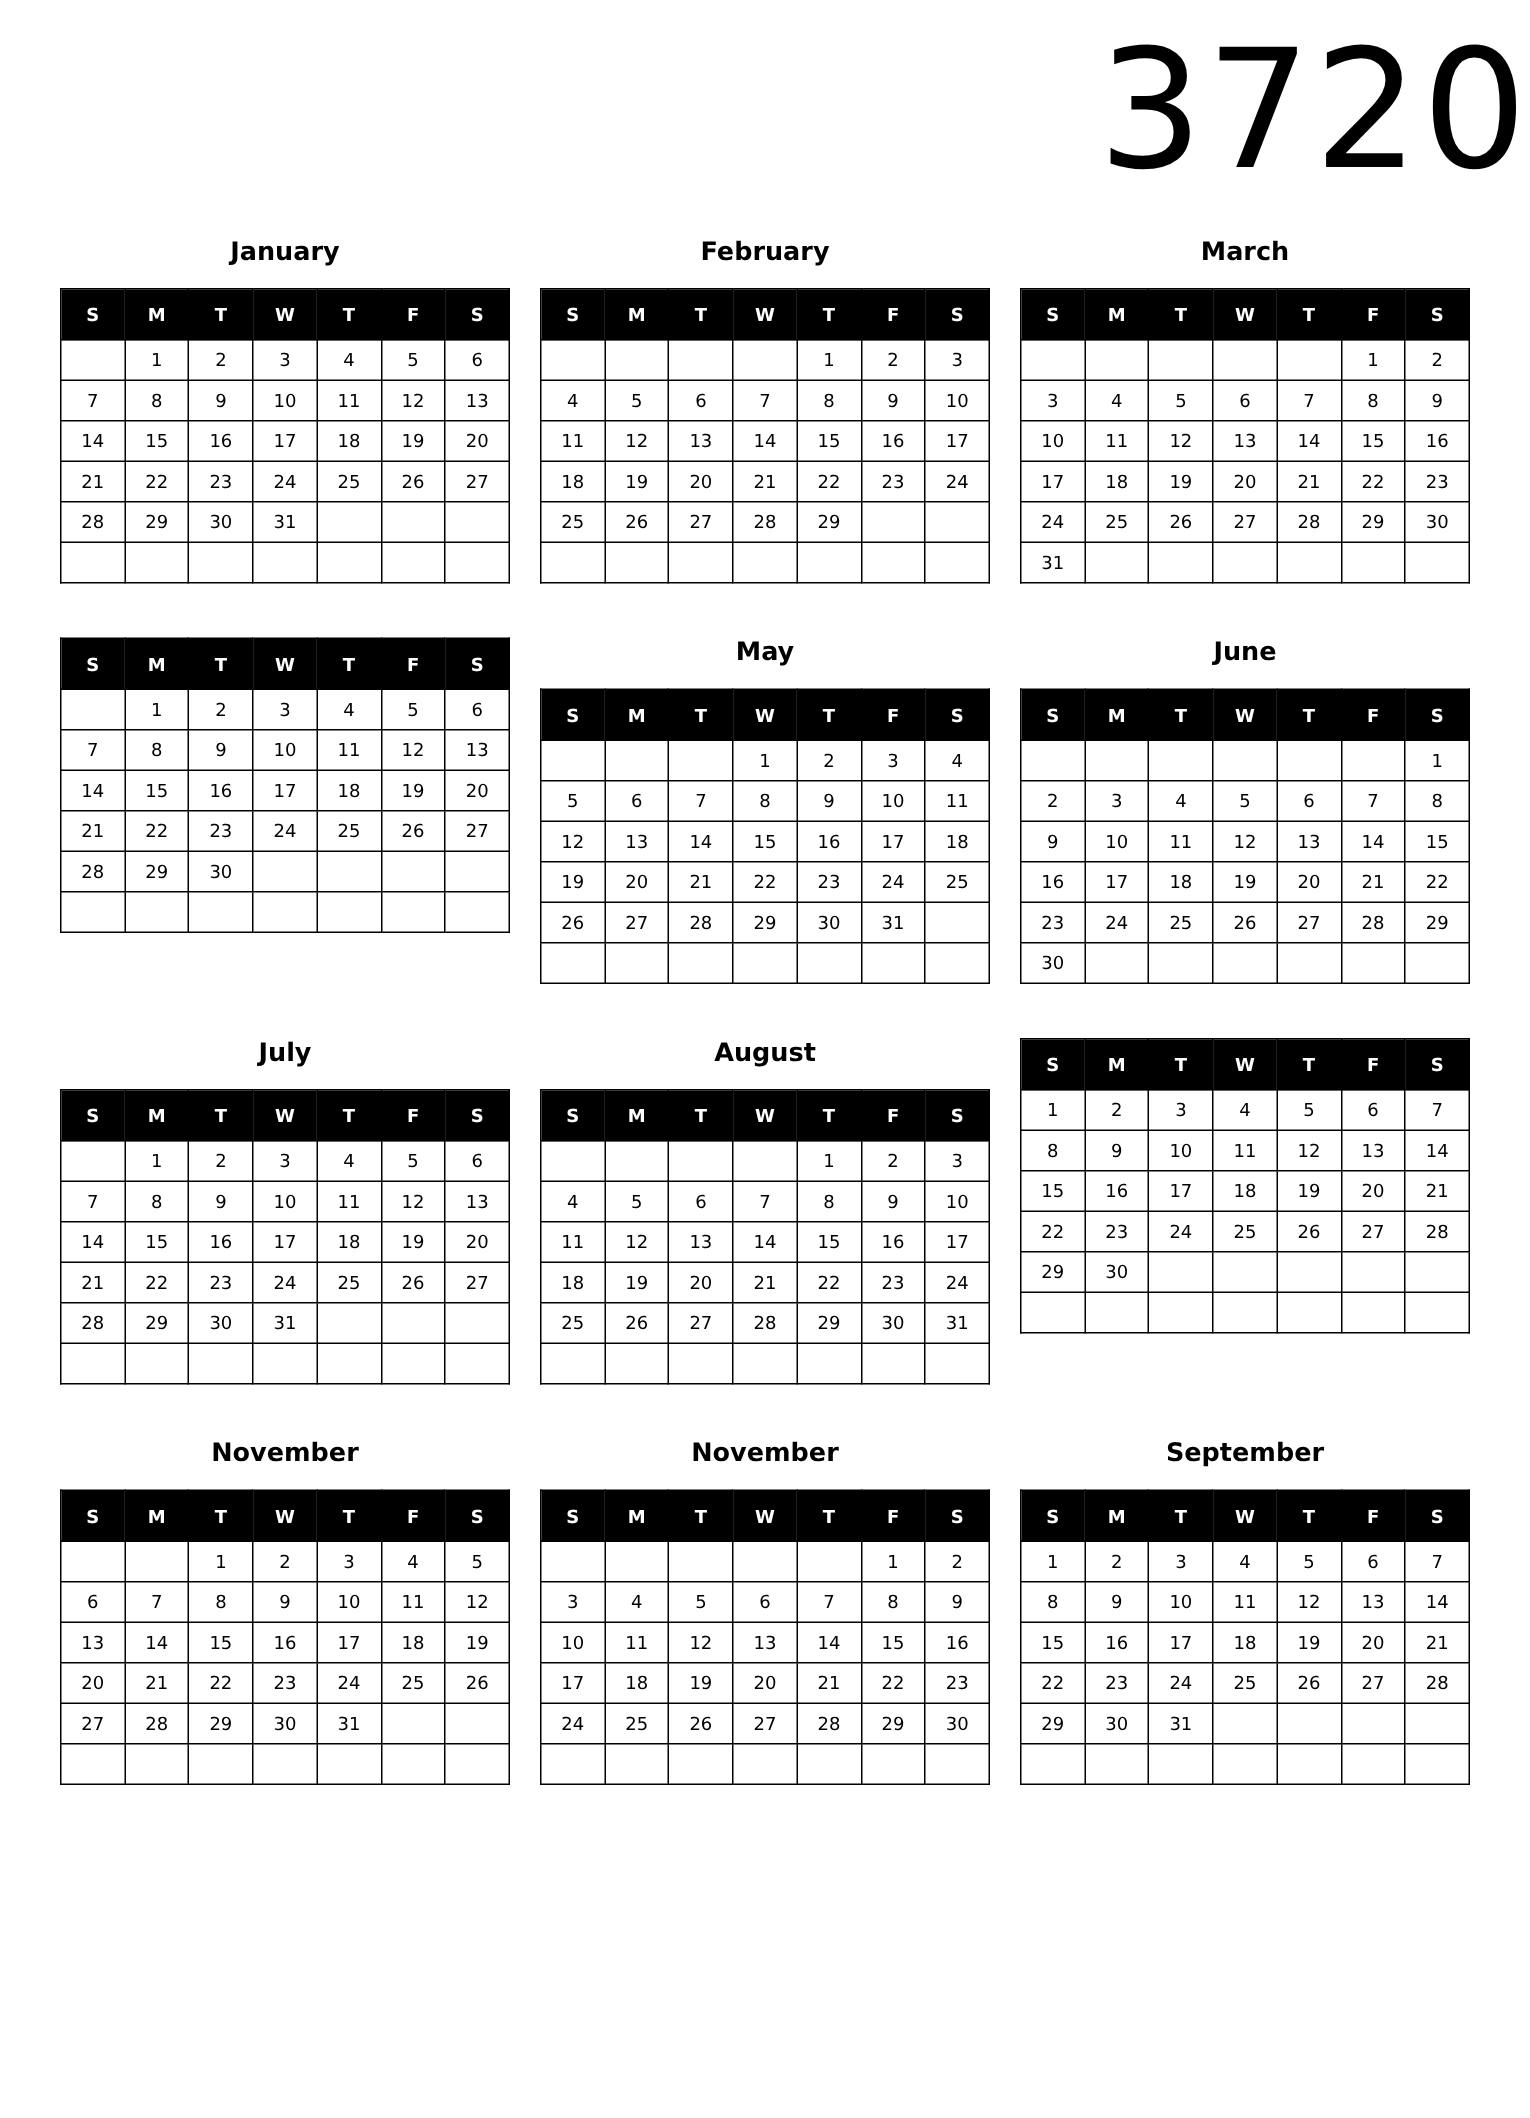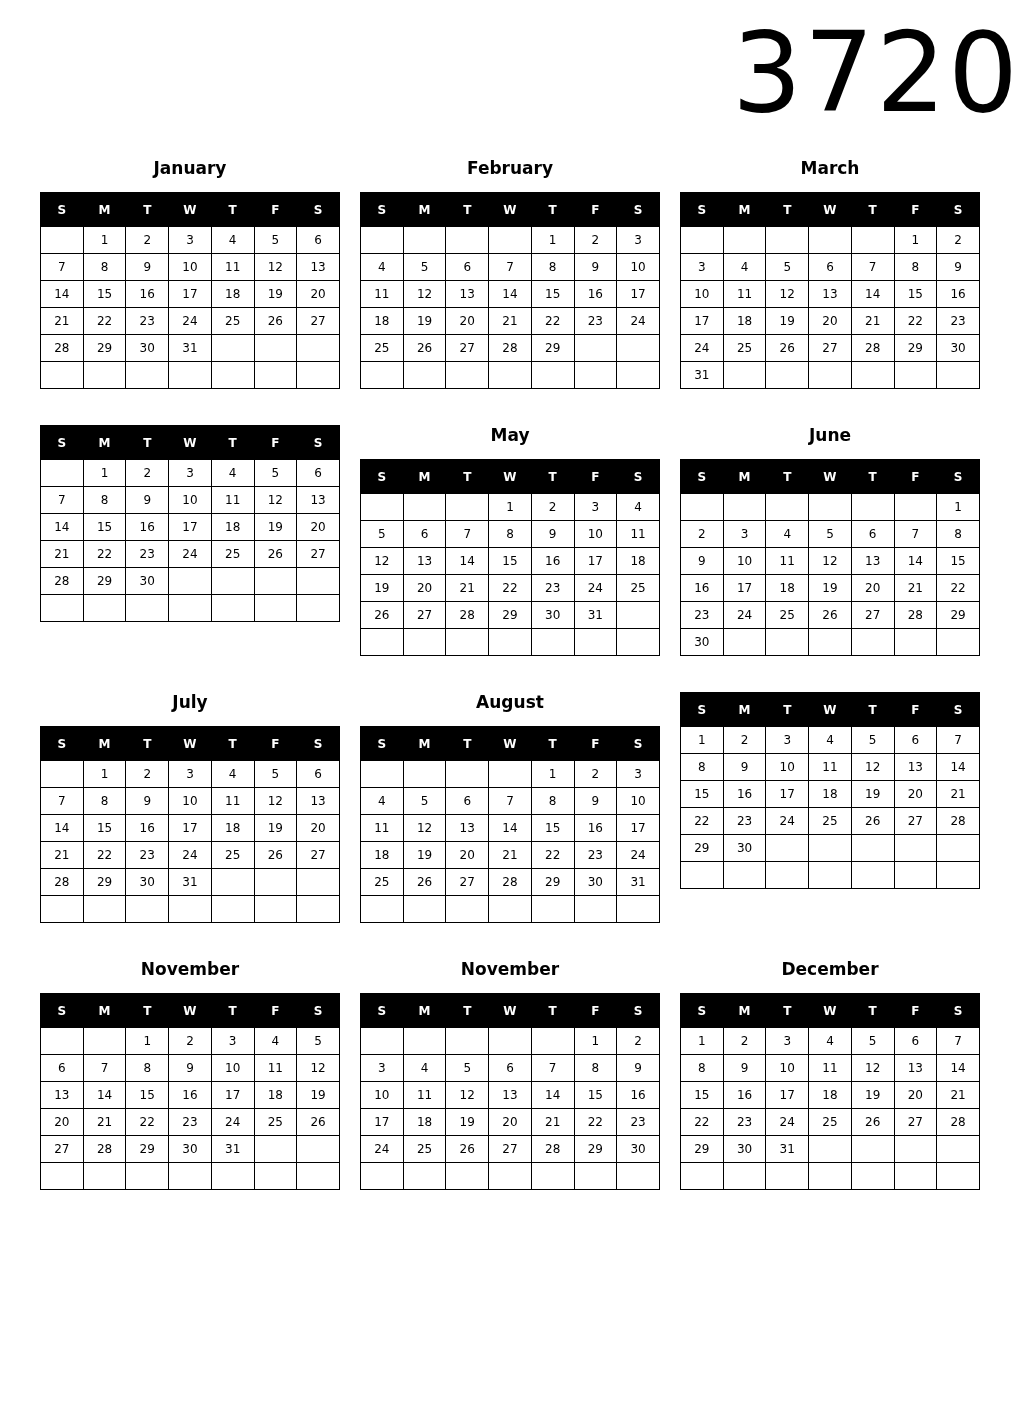--- a/index.html
+++ b/index.html
@@ -869,21 +869,21 @@
               <td class="empty"></td>
               <td class="empty"></td>
               <td class="empty"></td>
               <td class="empty"></td>
               <td class="empty"></td>
             </tr>
           </tbody>
         </table>
       </div>
       <div class="month">
-        <div class="month-name">December</div>
+        <div class="month-name">September</div>
         <table class="cal">
           <thead>
             <tr>
               <th>S</th>
               <th>M</th>
               <th>T</th>
               <th>W</th>
               <th>T</th>
               <th>F</th>
               <th>S</th>

